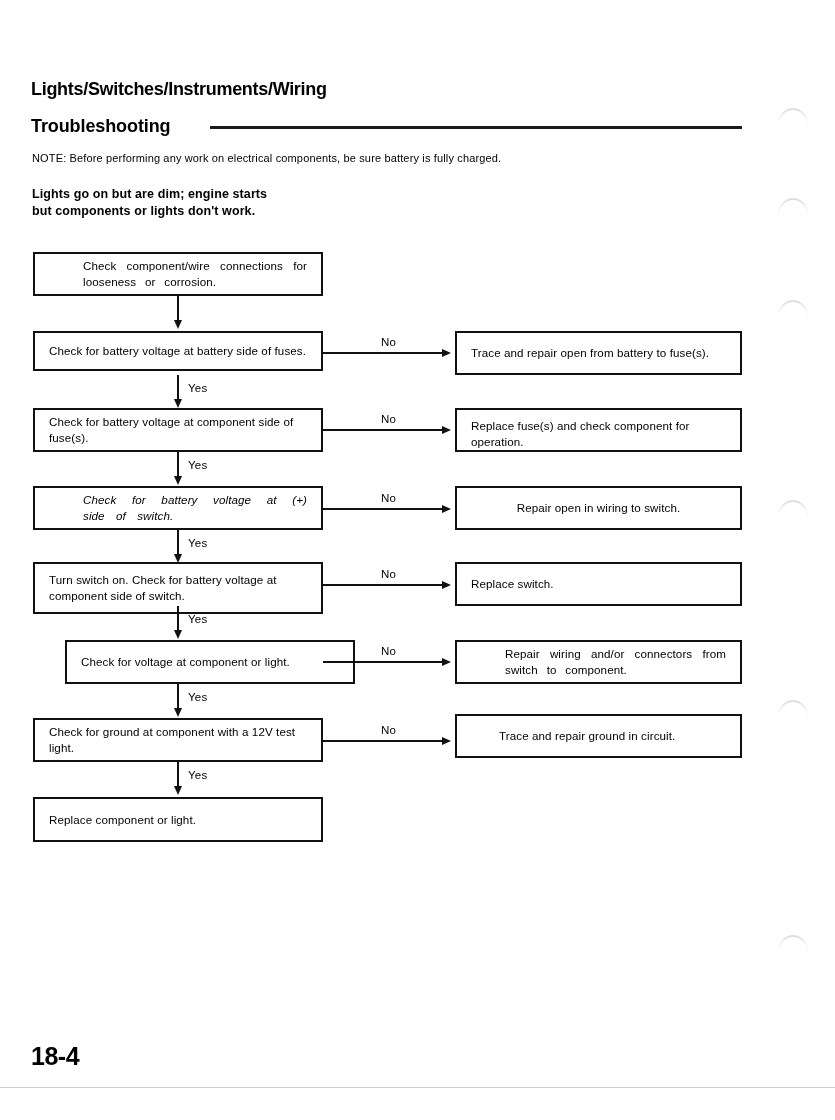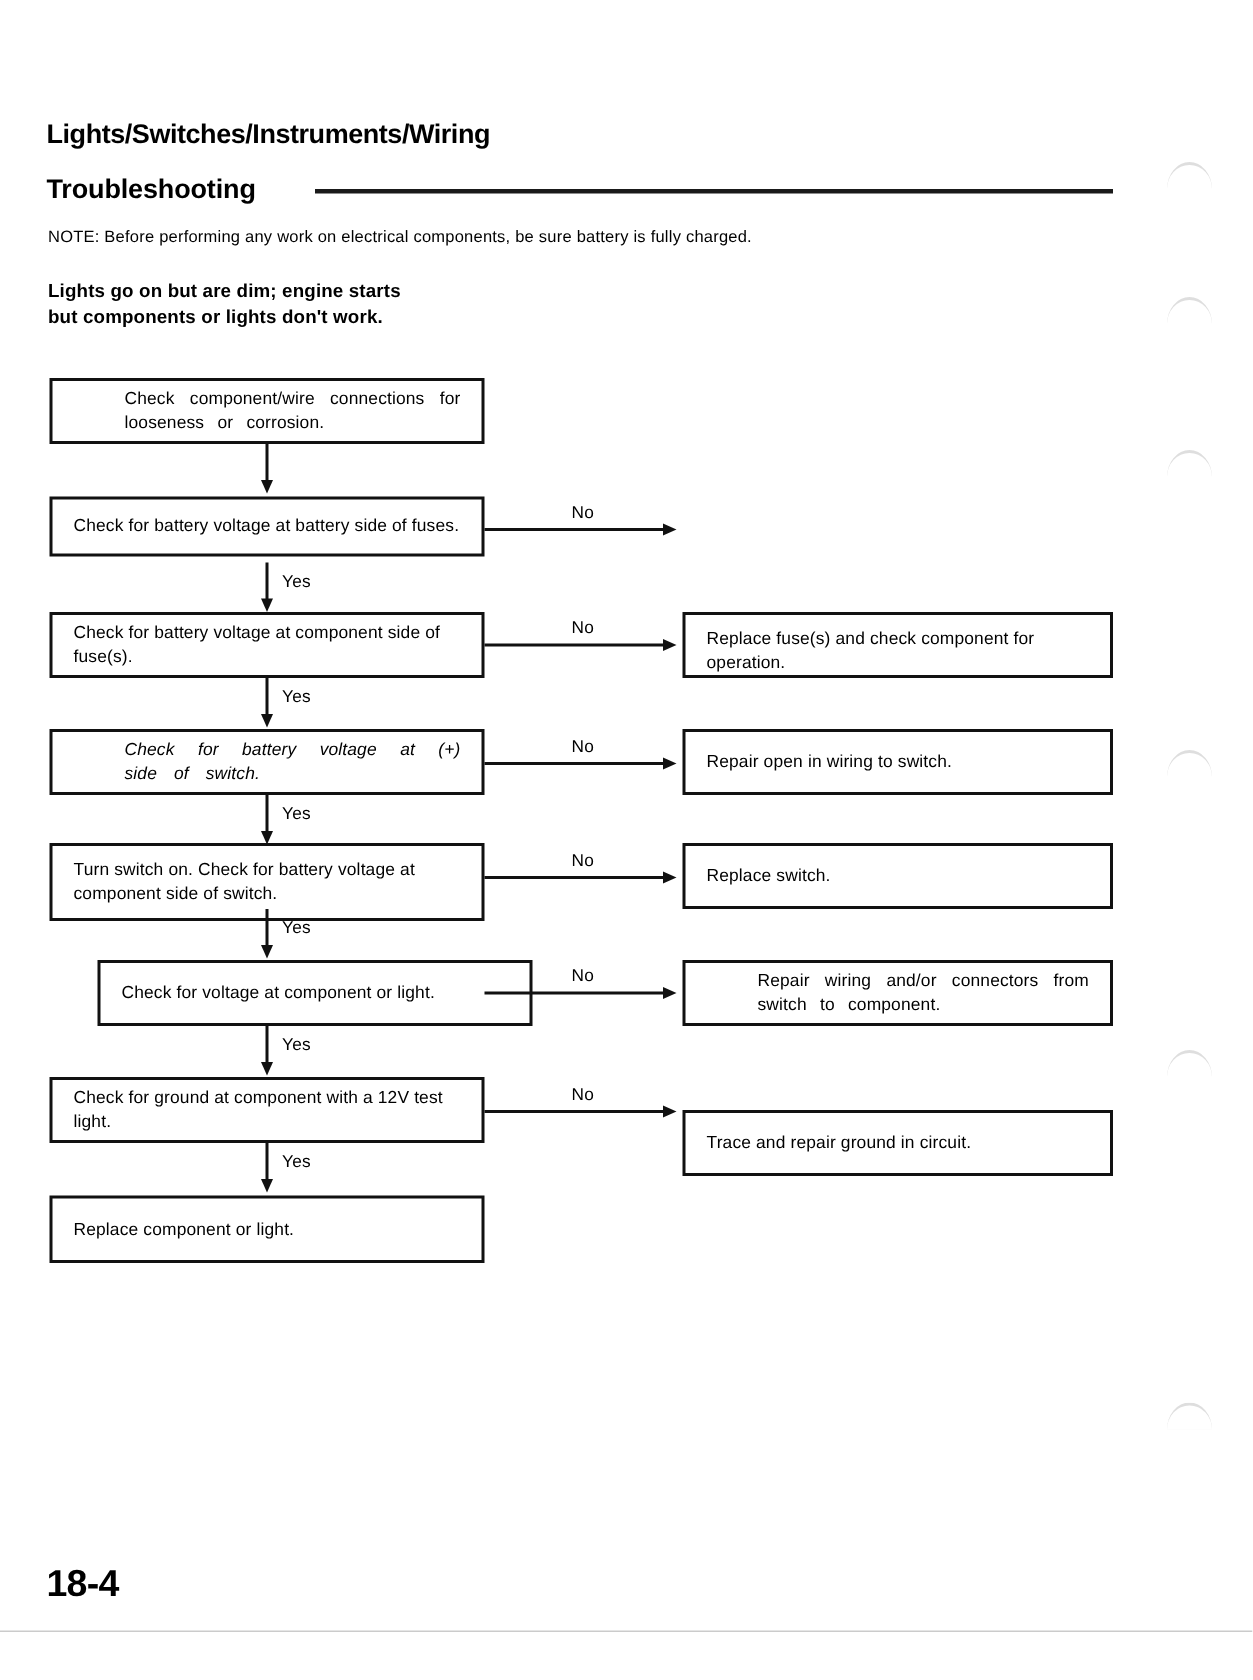--- a/index.html
+++ b/index.html
@@ -194,20 +194,23 @@
     </div>
     <div class="vline" style="left:177px; top:296px; height:26px;"></div>
     <div class="arrow-down" style="left:173.5px; top:320px;"></div>
 
     <div class="node" style="left:33px; top:331px; width:290px; height:40px;">
       <span class="node-text">Check for battery voltage at battery side of fuses.</span>
     </div>
     <div class="hline" style="left:323px; top:352px; width:119px;"></div>
     <div class="arrow-right" style="left:442px; top:348.5px;"></div>
     <div class="label" style="left:381px; top:336px;">No</div>
+    <div class="node" style="left:455px; top:331px; width:287px; height:44px;">
+      <span class="node-text">Trace and repair open from battery to fuse(s).</span>
+    </div>
     <div class="vline" style="left:177px; top:375px; height:26px;"></div>
     <div class="arrow-down" style="left:173.5px; top:399px;"></div>
     <div class="label" style="left:188px; top:382px;">Yes</div>
 
     <div class="node" style="left:33px; top:408px; width:290px; height:44px;">
       <span class="node-text">Check for battery voltage at component side of fuse(s).</span>
     </div>
     <div class="hline" style="left:323px; top:429px; width:119px;"></div>
     <div class="arrow-right" style="left:442px; top:425.5px;"></div>
     <div class="label" style="left:381px; top:413px;">No</div>
@@ -217,21 +220,21 @@
     <div class="vline" style="left:177px; top:452px; height:26px;"></div>
     <div class="arrow-down" style="left:173.5px; top:476px;"></div>
     <div class="label" style="left:188px; top:459px;">Yes</div>
 
     <div class="node" style="left:33px; top:486px; width:290px; height:44px;font-style:italic;">
       <span class="node-text justify wider">Check for battery voltage at (+) side of switch.</span>
     </div>
     <div class="hline" style="left:323px; top:508px; width:119px;"></div>
     <div class="arrow-right" style="left:442px; top:504.5px;"></div>
     <div class="label" style="left:381px; top:492px;">No</div>
-    <div class="node" style="left:455px; top:486px; width:287px; height:44px;">
+    <div class="node" style="left:455px; top:486px; width:287px; height:44px;text-align:center;">
       <span class="node-text">Repair open in wiring to switch.</span>
     </div>
     <div class="vline" style="left:177px; top:530px; height:26px;"></div>
     <div class="arrow-down" style="left:173.5px; top:554px;"></div>
     <div class="label" style="left:188px; top:537px;">Yes</div>
 
     <div class="node" style="left:33px; top:562px; width:290px; height:52px;">
       <span class="node-text">Turn switch on. Check for battery voltage at component side of switch.</span>
     </div>
     <div class="hline" style="left:323px; top:584px; width:119px;"></div>
@@ -256,21 +259,21 @@
     <div class="vline" style="left:177px; top:684px; height:26px;"></div>
     <div class="arrow-down" style="left:173.5px; top:708px;"></div>
     <div class="label" style="left:188px; top:691px;">Yes</div>
 
     <div class="node" style="left:33px; top:718px; width:290px; height:44px;">
       <span class="node-text">Check for ground at component with a 12V test light.</span>
     </div>
     <div class="hline" style="left:323px; top:740px; width:119px;"></div>
     <div class="arrow-right" style="left:442px; top:736.5px;"></div>
     <div class="label" style="left:381px; top:724px;">No</div>
-    <div class="node" style="left:455px; top:740px; width:287px; height:44px;">
+    <div class="node" style="left:455px; top:714px; width:287px; height:44px;padding-left:28px;">
       <span class="node-text">Trace and repair ground in circuit.</span>
     </div>
     <div class="vline" style="left:177px; top:762px; height:26px;"></div>
     <div class="arrow-down" style="left:173.5px; top:786px;"></div>
     <div class="label" style="left:188px; top:769px;">Yes</div>
 
     <div class="node" style="left:33px; top:797px; width:290px; height:45px;">
       <span class="node-text">Replace component or light.</span>
     </div>
 

